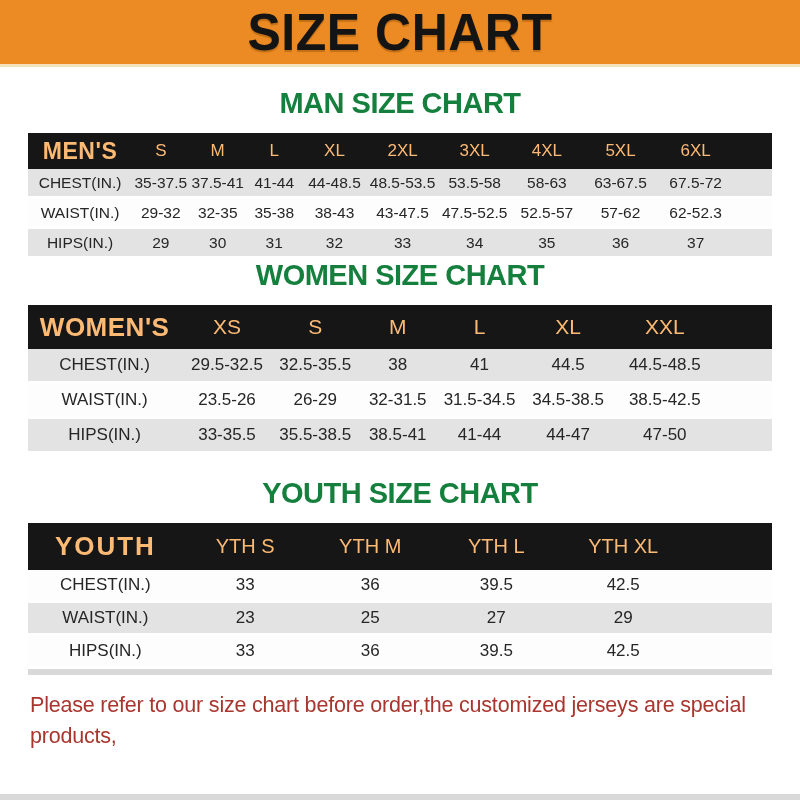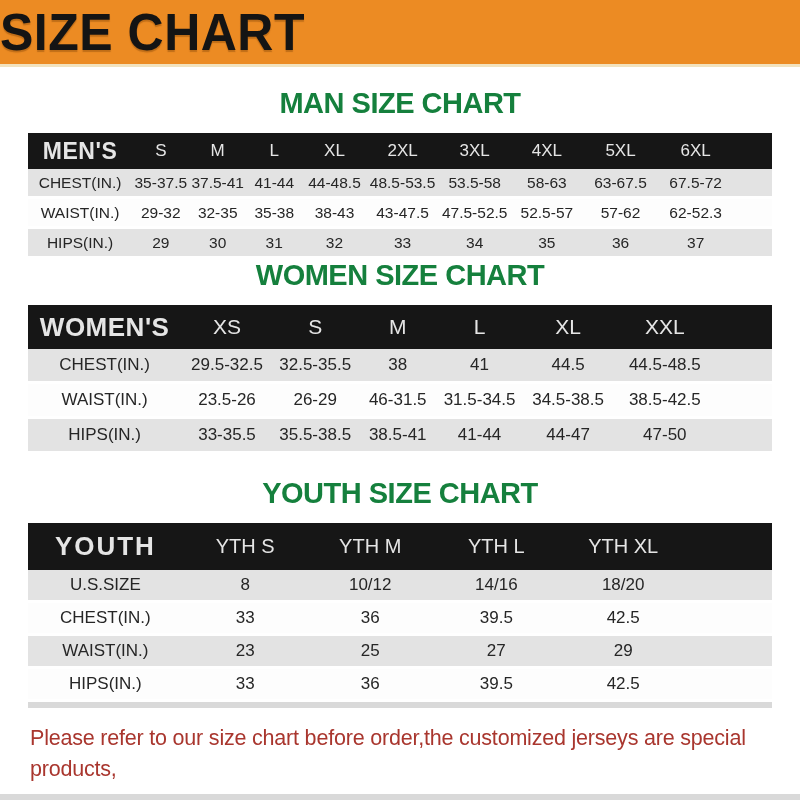--- a/index.html
+++ b/index.html
@@ -3,41 +3,41 @@
 <meta charset="utf-8">
 <style>
   html,body{margin:0;padding:0;}
   body{
     width:800px;height:800px;position:relative;overflow:hidden;
     background:#ffffff;font-family:"Liberation Sans",sans-serif;color:#1c1c1c;
   }
   
   .banner{
     height:64px;background:#EC8B23;border-bottom:3px solid #f2e2bd;
-    display:flex;align-items:center;
+    display:flex;align-items:center;justify-content:center;
   }
   .banner h1{
     margin:0;font-size:50px;font-weight:bold;color:#141414;
     letter-spacing:0.5px;transform:scaleY(1.04);
     text-shadow:0 2px 1px rgba(110,55,0,.35);
   }
   
   .section-title{
     text-align:center;font-size:29px;font-weight:bold;color:#15803d;
     margin:0;letter-spacing:-0.5px;transform:scaleY(1.02);
   }
   .mt-men{margin-top:20px;}
   .mt-women{}
   .mt-youth{margin-top:23px;}
   
   table{
     width:744px;margin:13px auto 0 auto;border-collapse:collapse;
     table-layout:fixed;text-align:center;
   }
-  thead tr{background:#161616;color:#e5e5e5;}
+  thead tr{background:#161616;color:#fdba74;}
   thead th{font-weight:normal;border:0;}
   th.lbl{font-weight:bold;}
   tbody td{border-bottom:3px solid #ffffff;color:#262626;}
   tr.g{background:#e3e3e3;}
   tr.w{background:#fdfdfd;}
   
   .men thead th{height:34px;font-size:17px;}
   .men th.lbl{font-size:23px;letter-spacing:0.5px;}
   .men tbody td{height:25px;font-size:15.5px;}
   
@@ -172,21 +172,21 @@
       <td>38</td>
       <td>41</td>
       <td>44.5</td>
       <td>44.5-48.5</td>
       <td></td>
     </tr>
     <tr class="w">
       <td>WAIST(IN.)</td>
       <td>23.5-26</td>
       <td>26-29</td>
-      <td>46-31.5</td>
+      <td>32-31.5</td>
       <td>31.5-34.5</td>
       <td>34.5-38.5</td>
       <td>38.5-42.5</td>
       <td></td>
     </tr>
     <tr class="g">
       <td>HIPS(IN.)</td>
       <td>33-35.5</td>
       <td>35.5-38.5</td>
       <td>38.5-41</td>
@@ -213,28 +213,20 @@
     <tr>
       <th class="lbl">YOUTH</th>
       <th>YTH S</th>
       <th>YTH M</th>
       <th>YTH L</th>
       <th>YTH XL</th>
       <th></th>
     </tr>
   </thead>
   <tbody>
-    <tr class="g">
-      <td>U.S.SIZE</td>
-      <td>8</td>
-      <td>10/12</td>
-      <td>14/16</td>
-      <td>18/20</td>
-      <td></td>
-    </tr>
     <tr class="w">
       <td>CHEST(IN.)</td>
       <td>33</td>
       <td>36</td>
       <td>39.5</td>
       <td>42.5</td>
       <td></td>
     </tr>
     <tr class="g">
       <td>WAIST(IN.)</td>

